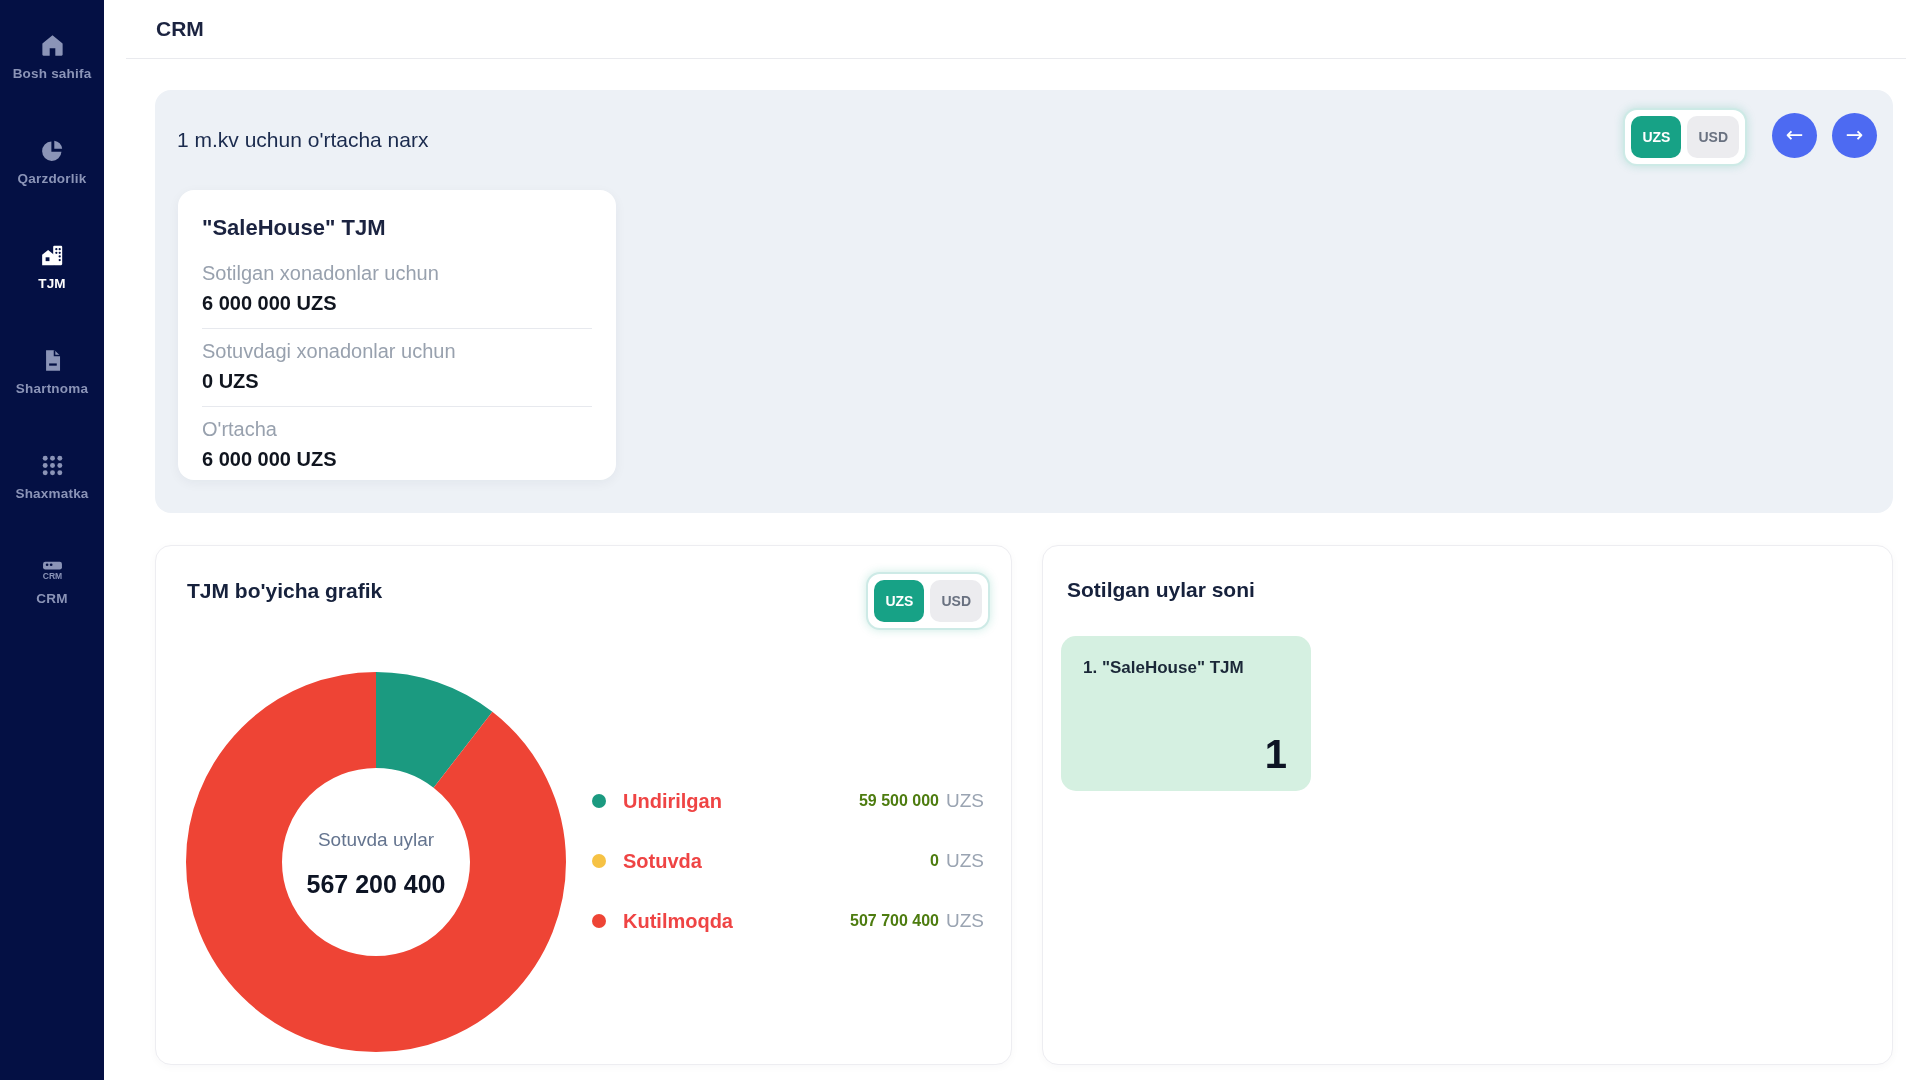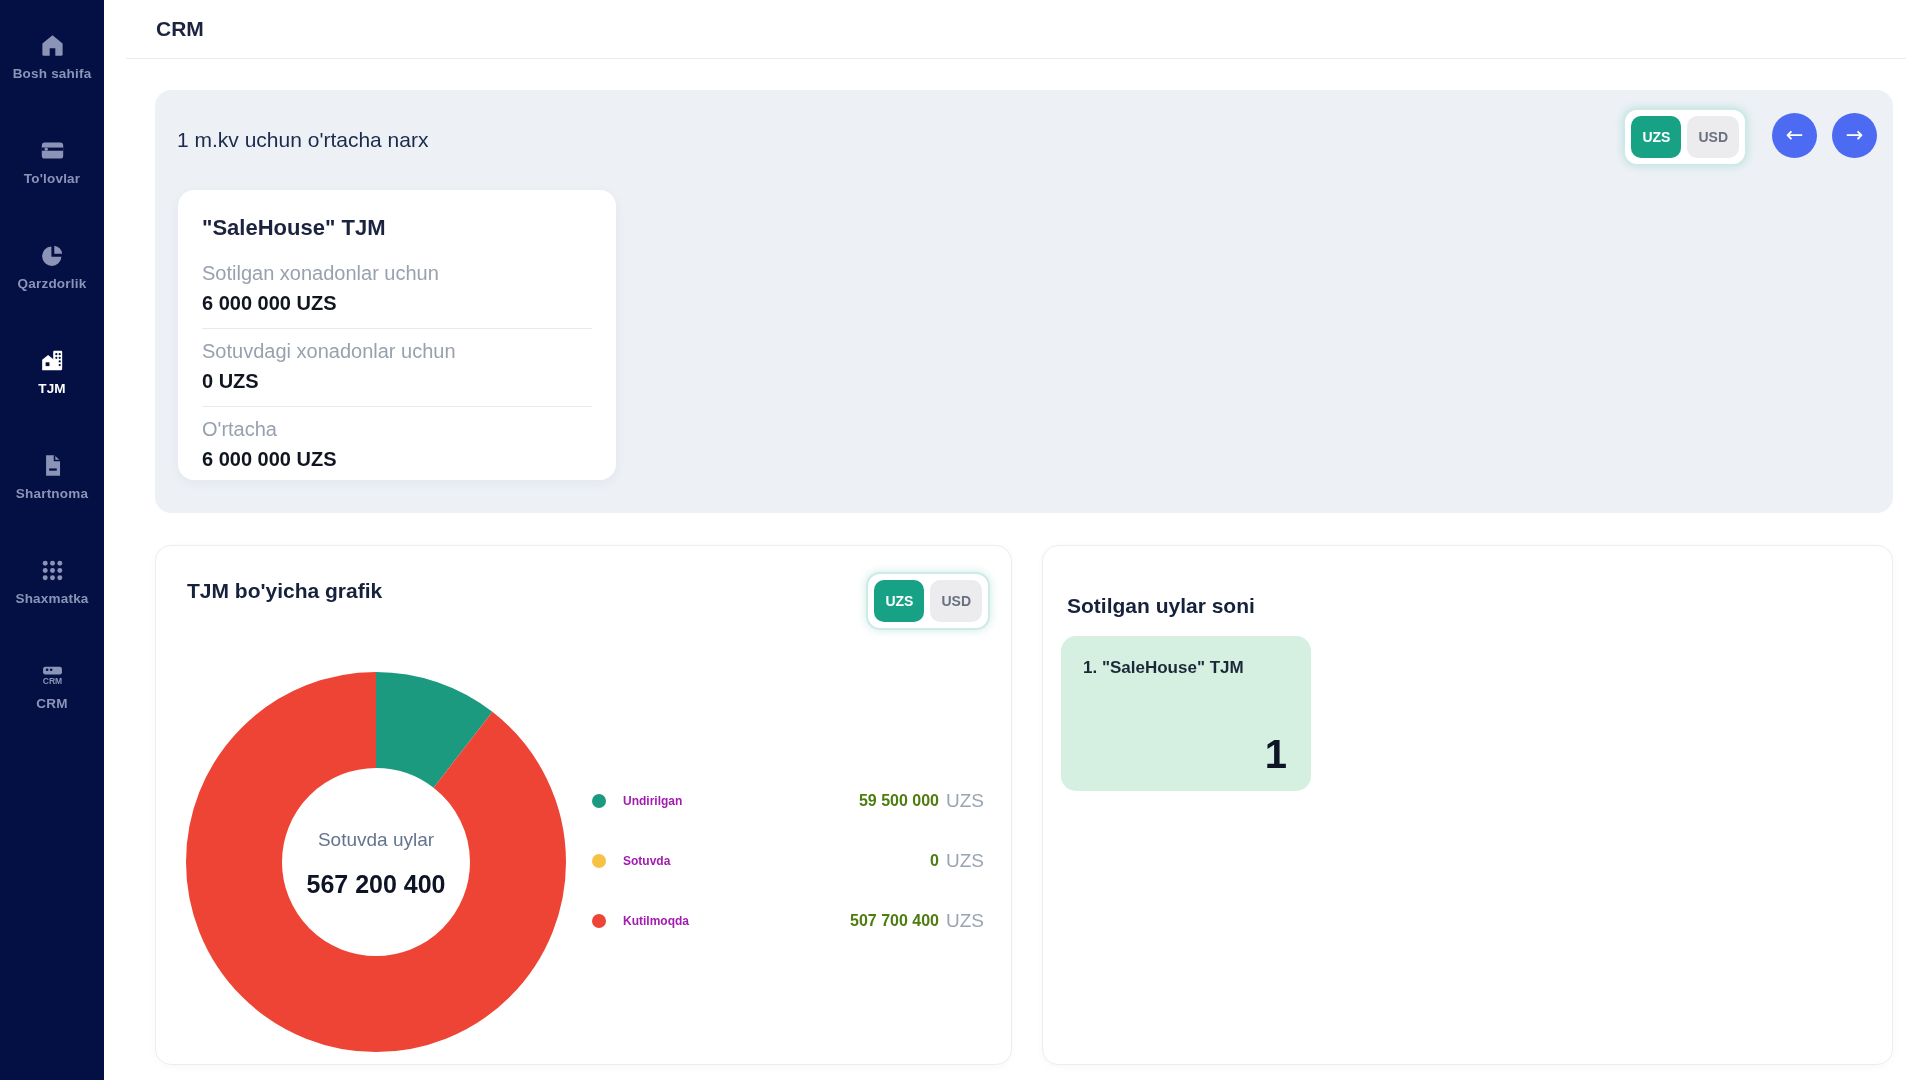--- a/index.html
+++ b/index.html
@@ -53,57 +53,47 @@
   .chart-title { position:absolute; left:31px; top:33px; font-size:21px; font-weight:700; color:#16213c; }
   .chart-card .toggle { position:absolute; right:21px; top:26px; }
   .donut-wrap { position:absolute; left:0; top:96px; width:440px; height:440px; }
   .donut-center { position:absolute; left:70px; top:283px; width:300px; text-align:center; pointer-events:none; }
   .donut-label { font-size:19px; color:#64748f; }
   .donut-value { font-size:25px; font-weight:700; color:#0d1424; margin-top:19px; }
 
   .legend { position:absolute; left:436px; top:232px; width:392px; }
   .legend-row { display:flex; align-items:center; height:46px; margin-bottom:14px; }
   .legend-dot { width:14px; height:14px; border-radius:50%; margin-right:17px; flex:0 0 auto; }
-  .legend-label { font-size:12px; font-weight:600; color:#a21caf; }
+  .legend-label { font-size:20px; font-weight:600; color:#ef4444; }
   .legend-value { margin-left:auto; font-size:16px; font-weight:700; color:#4d7c0f; }
   .legend-unit { font-size:19px; color:#9aa4b2; margin-left:7px; font-weight:400; }
 
   
   .sold-card { position:absolute; left:1042px; top:545px; width:851px; height:520px; background:#fff;
     border:1px solid #ededf1; border-radius:16px; box-shadow:0 2px 8px rgba(20,30,60,.03); }
-  .sold-title { position:absolute; left:24px; top:32px; font-size:21px; font-weight:700; color:#16213c;margin-top:16px; }
+  .sold-title { position:absolute; left:24px; top:32px; font-size:21px; font-weight:700; color:#16213c; }
   .sold-item { position:absolute; left:18px; top:90px; width:250px; height:155px; background:#d5f0e1;
     border-radius:15px; padding:22px 22px; }
   .sold-item-name { font-size:17px; font-weight:600; color:#1b2838; }
   .sold-item-count { position:absolute; right:24px; bottom:14px; font-size:40px; font-weight:700; color:#0d1424; }
 </style>
 </head>
 <body>
 
 <nav class="sidebar">
 
   <div class="nav-item">
     <span>
       <svg viewBox="0 0 24 24" fill="currentColor">
           <path fill-rule="evenodd" d="M12 2.8 3.3 10.1c-.2.2-.3.4-.3.7v9.2c0 .5.4 1 1 1h5.5v-6.6h5v6.6H20c.6 0 1-.5 1-1v-9.2c0-.3-.1-.5-.3-.7L12 2.8Z"></path>
         </svg>
     </span>
     <span class="nav-label">Bosh sahifa</span>
   </div>
 
-  <div class="nav-item">
-    <span>
-      <svg viewBox="0 0 24 24" fill="currentColor">
-        <rect x="2.5" y="4.8" width="19" height="14.4" rx="2.6"></rect>
-        <rect x="2.5" y="9.4" width="19" height="2.8" fill="#041044"></rect>
-        <circle cx="6.4" cy="10.8" r="1.5"></circle>
-      </svg>
-    </span>
-    <span class="nav-label">To'lovlar</span>
-  </div>
 
   <div class="nav-item">
     <span>
       <svg viewBox="0 0 24 24" fill="currentColor">
         <path d="M11 4.05A8.6 8.6 0 1 0 19.95 13H11V4.05Z"></path>
         <path d="M13.6 3.4a8.6 8.6 0 0 1 7 7h-7v-7Z"></path>
       </svg>
     </span>
     <span class="nav-label">Qarzdorlik</span>
   </div>

